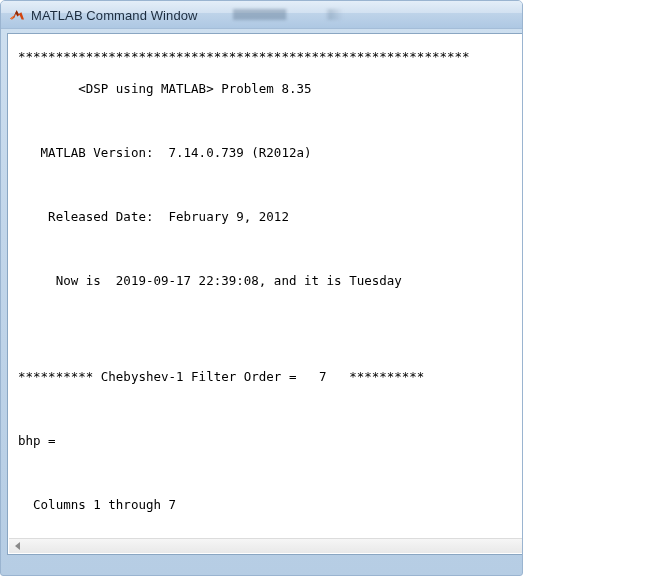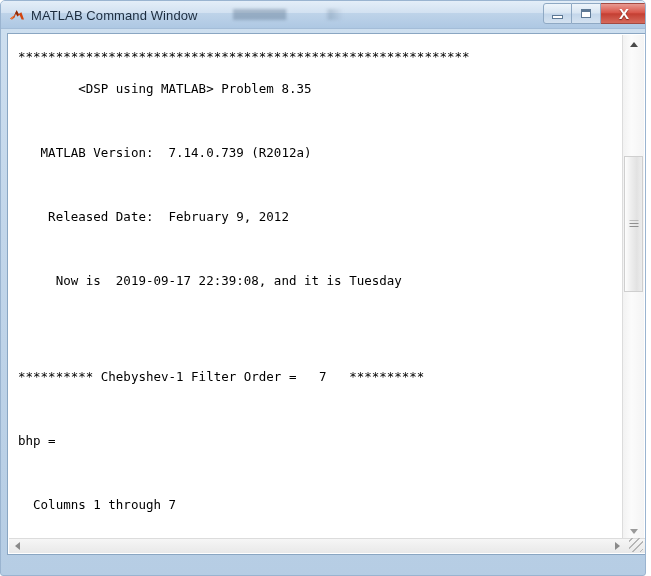--- a/index.html
+++ b/index.html
@@ -12,21 +12,21 @@
     width: 651px;
     height: 576px;
     overflow: hidden;
     font-family: "Liberation Sans", sans-serif;
   }
 
   
   .window {
     position: absolute;
     left: 0; top: 0;
-    width: 646px;
+    width: 523px;
     height: 576px;
     box-sizing: border-box;
     background: linear-gradient(to bottom, #cfe0f0 0%, #c2d6ea 40%, #b6cde4 100%);
     border: 1px solid #9ab4d0;
     border-radius: 5px 5px 3px 3px;
     overflow: hidden;
   }
 
   
   .titlebar {

